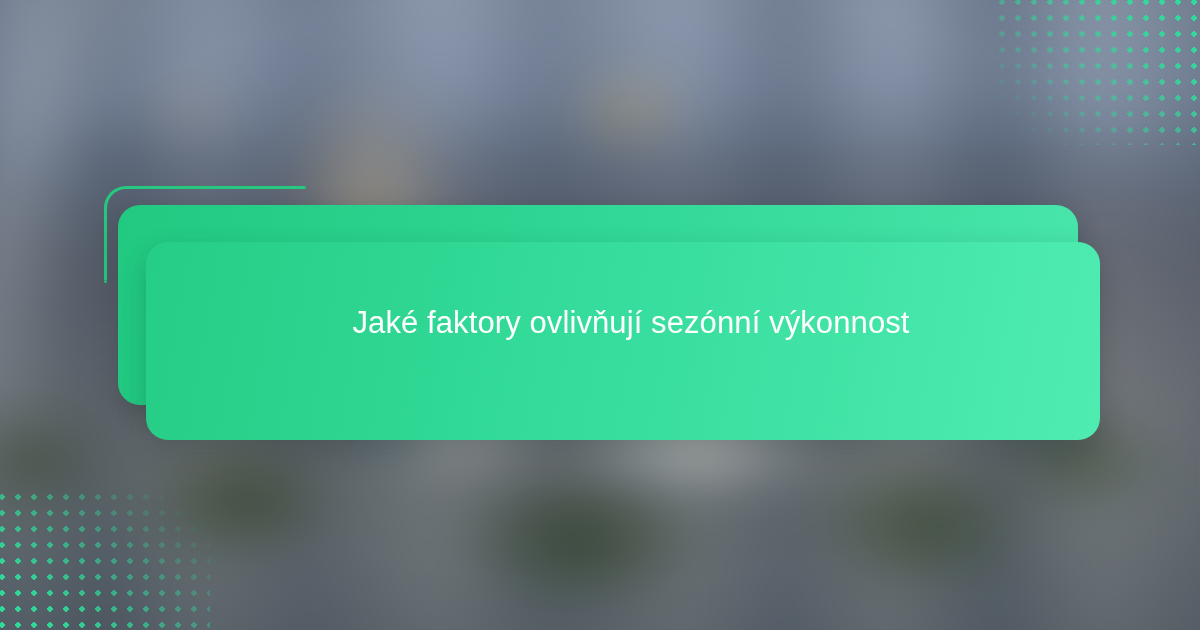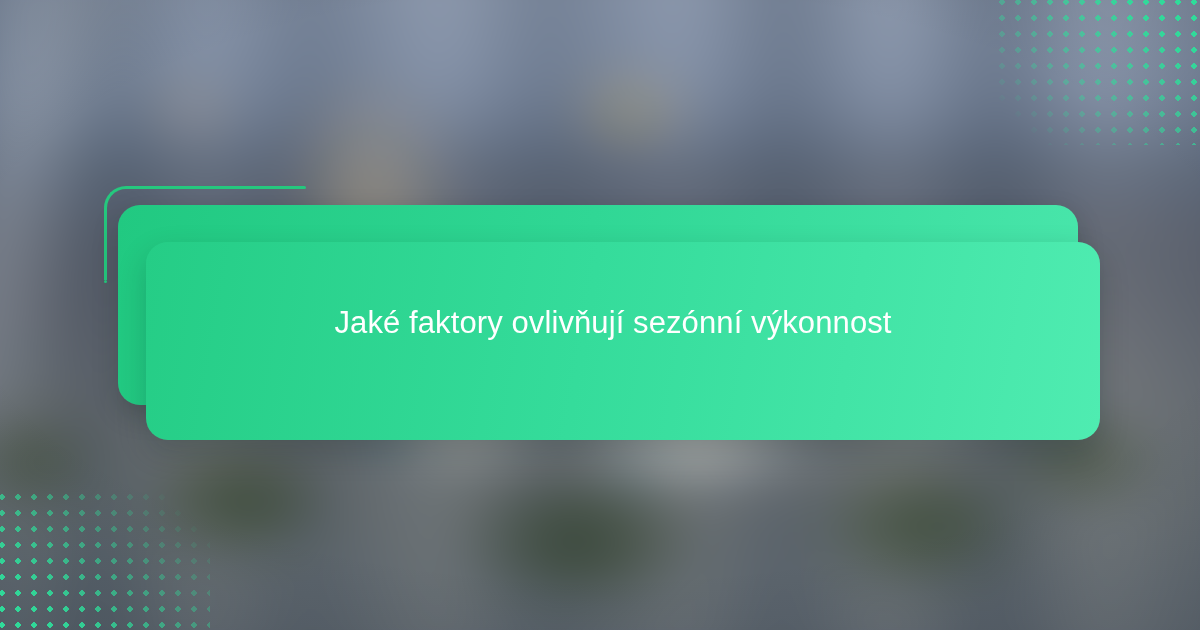--- a/index.html
+++ b/index.html
@@ -176,21 +176,21 @@
     width: 954px;
     height: 198px;
     border-radius: 22px;
     background: linear-gradient(100deg, #25cd86 0%, #35dc9b 46%, #4fecb1 100%);
     box-shadow: 0 12px 30px rgba(12,30,24,0.20);
   }
 
   
   .headline {
     position: absolute;
-    left: 136px;
+    left: 154px;
     top: 205px;
     width: 954px;
     height: 235px;
     display: flex;
     flex-direction: column;
     align-items: center;
     justify-content: center;
     box-sizing: border-box;
     padding: 0 52px;
   }

